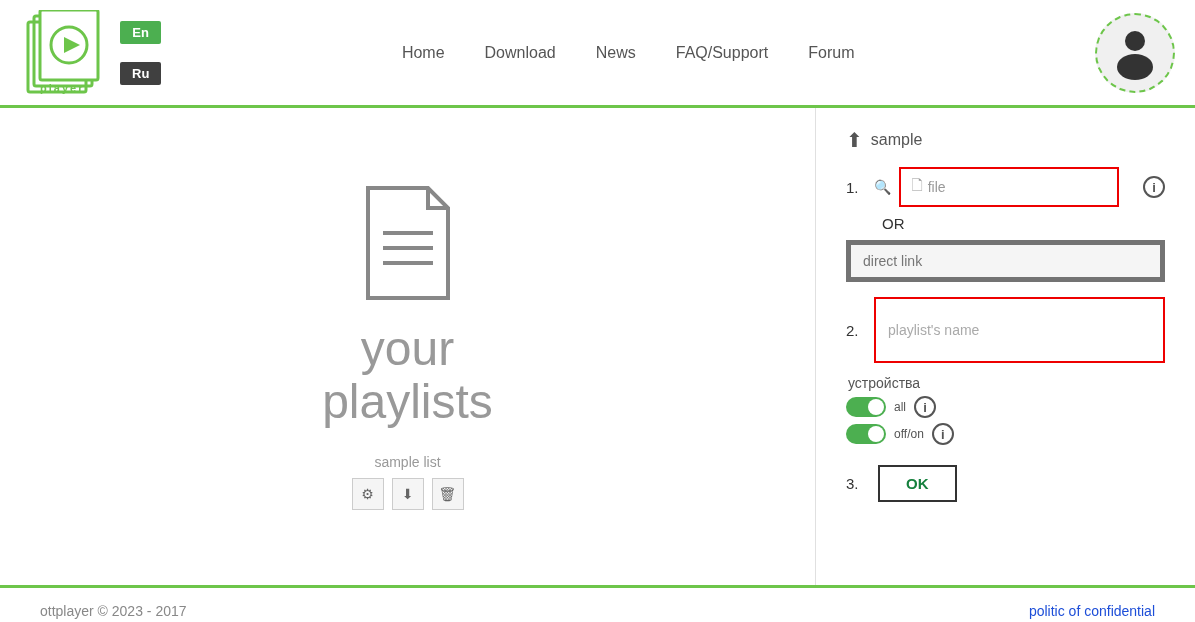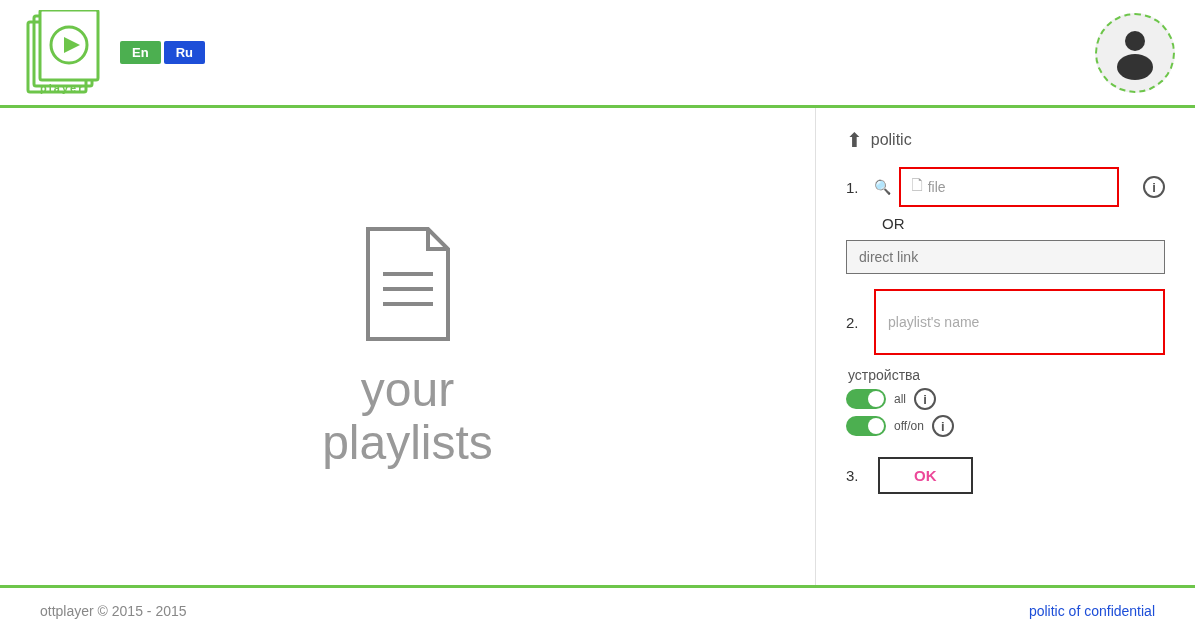--- a/index.html
+++ b/index.html
@@ -9,35 +9,35 @@
     .header {
       display: flex;
       align-items: center;
       justify-content: space-between;
       padding: 10px 20px;
       border-bottom: 3px solid #6dc54a;
       position: relative;
     }
     .lang-buttons {
       display: flex;
-      flex-direction: row;
-      gap: 3px;
+      flex-direction: column;
+      gap: 18px;
     }
     .lang-btn {
       background: #4caf50;
       color: #fff;
       border: none;
       padding: 4px 12px;
       cursor: pointer;
       font-size: 13px;
       font-weight: bold;
       border-radius: 2px;
     }
     .lang-btn.inactive {
-      background: #1d4ed8;
+      background: #404040;
     }
     .nav-links {
       display: flex;
       gap: 40px;
       align-items: center;
     }
     .nav-link {
       text-decoration: none;
       color: #555;
       font-size: 16px;
@@ -182,21 +182,21 @@
       color: #555;
       font-weight: bold;
       cursor: pointer;
     }
     .or-text {
       font-size: 15px;
       color: #333;
       margin: 8px 0 8px 36px;
     }
     .direct-link-input {
-      border: 1px solid #737373;
+      border: 5px solid #737373;
       padding: 8px 12px;
       font-size: 14px;
       color: #999;
       width: 100%;
       background: #f5f5f5;
       margin-bottom: 15px;
     }
     .playlist-name-input {
       border: 2px solid #e00;
       padding: 23px 12px;
@@ -247,25 +247,25 @@
     }
     .ok-section {
       display: flex;
       align-items: center;
       gap: 12px;
       margin-top: 20px;
     }
     .ok-btn {
       border: 2px solid #333;
       background: #fff;
-      padding: 8px 34px;
+      padding: 8px 26px;
       font-size: 15px;
       font-weight: bold;
       cursor: pointer;
-      color: #ec4899;
+      color: #15803d;
     }
 
     
     .footer {
       display: flex;
       justify-content: space-between;
       align-items: center;
       padding: 15px 40px;
       font-size: 14px;
       color: #888;
@@ -301,20 +301,27 @@
       <polygon points="44,27 44,43 60,35" fill="#6dc54a"></polygon>
 
       <text x="20" y="82" font-family="Arial" font-size="11" fill="#6dc54a" font-weight="bold" letter-spacing="2">player</text>
     </svg>
     <div class="lang-buttons">
       <button class="lang-btn">En</button>
       <button class="lang-btn inactive">Ru</button>
     </div>
   </div>
 
+  <nav class="nav-links">
+    <a class="nav-link">Home</a>
+    <a class="nav-link">Download</a>
+    <a class="nav-link">News</a>
+    <a class="nav-link">FAQ/Support</a>
+    <a class="nav-link">Forum</a>
+  </nav>
 
   <div class="avatar-area">
     <svg class="avatar-silhouette" viewBox="0 0 55 55">
       <circle cx="27" cy="16" r="10" fill="#333"></circle>
       <ellipse cx="27" cy="42" rx="18" ry="13" fill="#333"></ellipse>
     </svg>
   </div>
 </div>
 
 <div class="main">
@@ -326,28 +333,36 @@
         <path d="M70 5 L70 25 L90 25" stroke="#888" stroke-width="4" fill="none"></path>
         <line x1="25" y1="50" x2="75" y2="50" stroke="#888" stroke-width="4"></line>
         <line x1="25" y1="65" x2="75" y2="65" stroke="#888" stroke-width="4"></line>
         <line x1="25" y1="80" x2="75" y2="80" stroke="#888" stroke-width="4"></line>
       </svg>
     </div>
     <div class="playlist-label">
       <div>your</div>
       <div>playlists</div>
     </div>
+    <div style="display:flex; flex-direction:column; align-items:center; margin-top:15px;">
+      <span class="sample-list">sample list</span>
+      <div class="sample-actions">
+        <button class="action-icon-btn">⚙</button>
+        <button class="action-icon-btn">⬇</button>
+        <button class="action-icon-btn">🗑</button>
+      </div>
+    </div>
   </div>
 
   <div class="right-panel">
 
     
     <div class="upload-section">
       <span class="upload-icon">⬆</span>
-      <span>politic</span>
+      <span>sample</span>
     </div>
 
     
     <div class="step-row">
       <span class="step-num">1.</span>
       <span class="search-icon-small">🔍</span>
       <div class="file-input-row">
         <div class="file-input-box">
           <span class="file-doc-icon">🗋</span>
           <span>file</span>
@@ -386,15 +401,15 @@
     
     <div class="ok-section">
       <span class="step-num">3.</span>
       <button class="ok-btn">OK</button>
     </div>
 
   </div>
 </div>
 
 <div class="footer">
-  <span>ottplayer © 2015 - 2015</span>
+  <span>ottplayer © 2023 - 2017</span>
   <a>politic of confidential</a>
 </div>
 
 </body></html>

